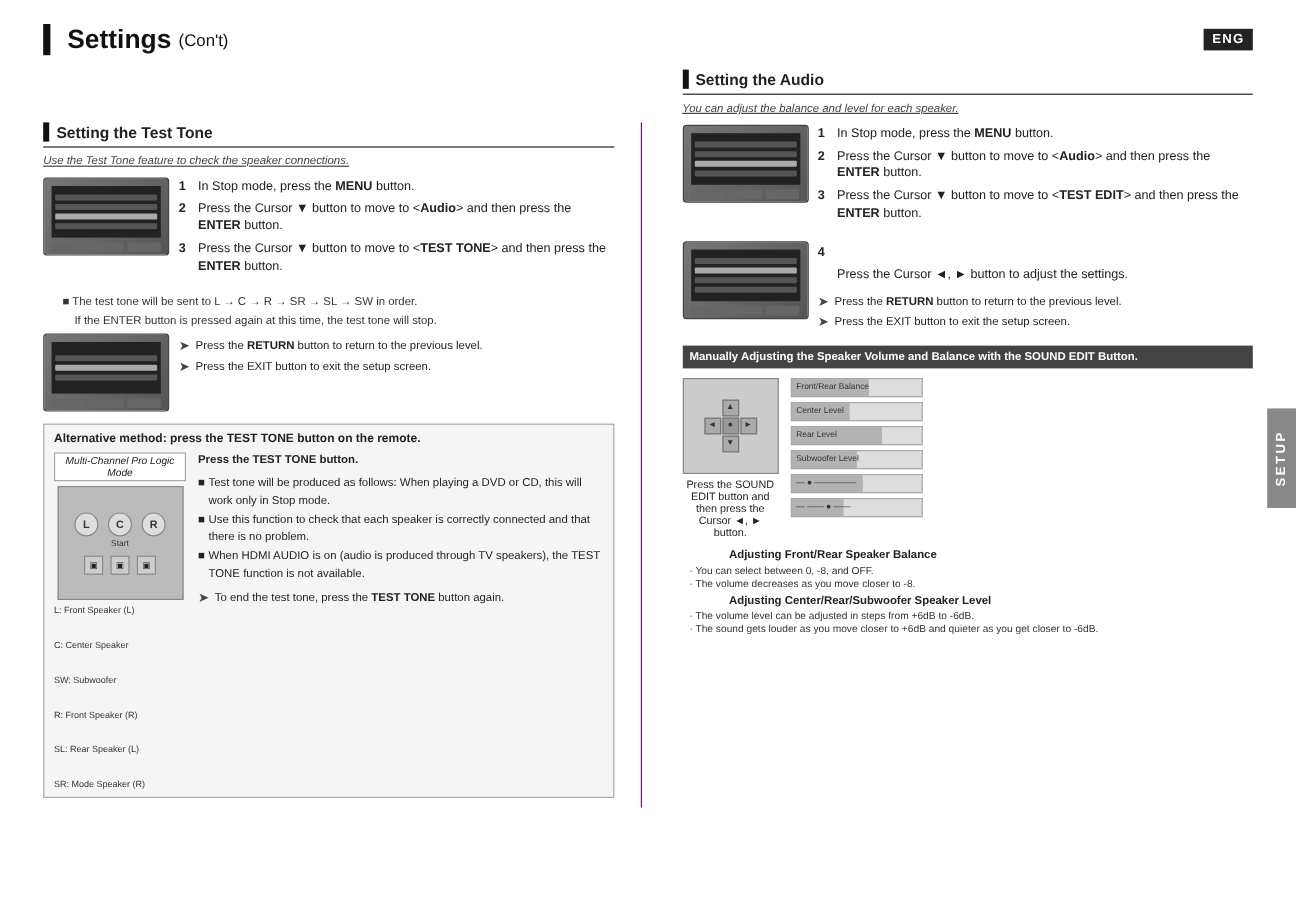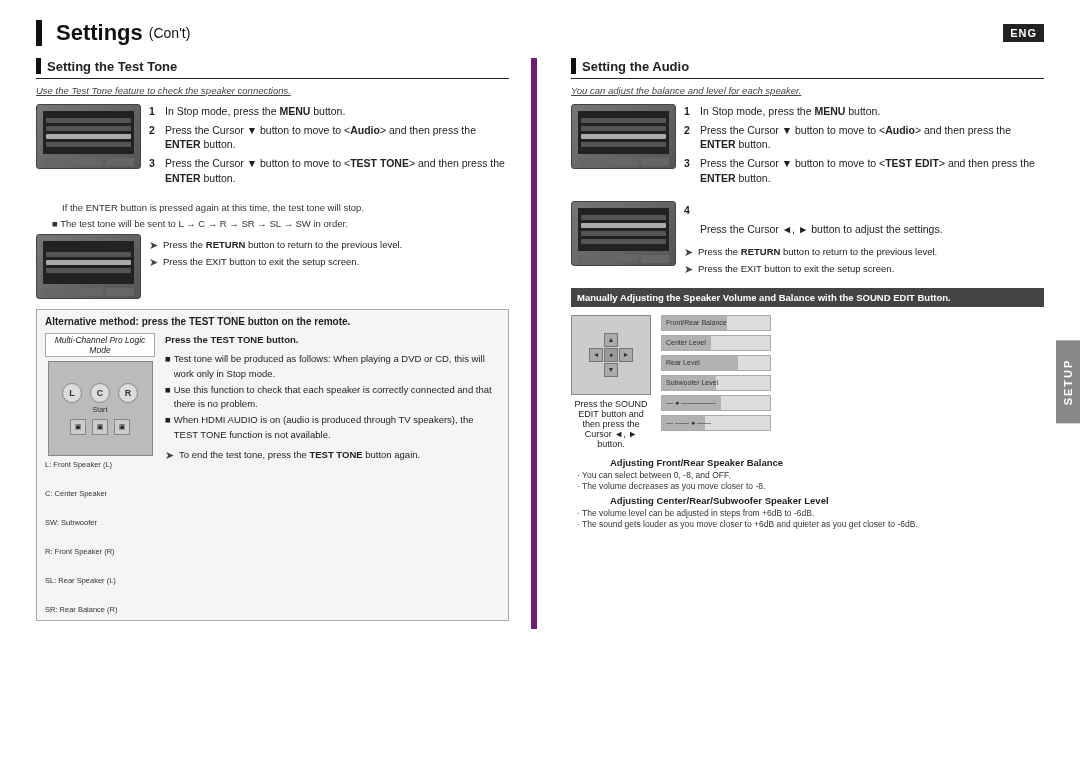--- a/index.html
+++ b/index.html
@@ -56,22 +56,23 @@
       letter-spacing: 1px;
     }
 
     
     .columns {
       display: flex;
       gap: 28px;
     }
     .col-left {
       flex: 1;
-      border-right: 6px solid #701a75;
+      border-right: 1px solid #701a75;
       padding-right: 22px;
+      margin-top: 44px;
     }
     .col-right {
       flex: 1;
       padding-left: 6px;
     }
 
     
     .section-title {
       font-size: 13px;
       font-weight: bold;
@@ -468,22 +469,22 @@
             </li>
             <li>
               <span class="step-num">3</span>
               <span>Press the Cursor ▼ button to move to &lt;<b>TEST TONE</b>&gt; and then press the <b>ENTER</b> button.</span>
             </li>
           </ul>
         </div>
       </div>
 
       <div class="note-block">
+        <p>■ <span>The test tone will be sent to L → C → R → SR → SL → SW in order.</span></p>
         <p style="padding-left:10px;"><span>If the ENTER button is pressed again at this time, the test tone will stop.</span></p>
-        <p>■ <span>The test tone will be sent to L → C → R → SR → SL → SW in order.</span></p>
       </div>
 
       <div class="device-row">
         <div class="inline-device">
           <div class="screen">
             <div class="screen-line"></div>
             <div class="screen-line highlight"></div>
             <div class="screen-line"></div>
           </div>
           <div class="buttons">
@@ -523,21 +524,21 @@
                   <div class="remote-sq">▣</div>
                 </div>
               </div>
             </div>
             <div class="speaker-labels">
               <span>L: Front Speaker (L)</span>
               <span>C: Center Speaker</span>
               <span>SW: Subwoofer</span>
               <span>R: Front Speaker (R)</span>
               <span>SL: Rear Speaker (L)</span>
-              <span>SR: Rear Balance (R)</span>
+              <span>SR: Mode Speaker (R)</span>
             </div>
           </div>
           <div class="remote-text-notes">
             <p style="margin-bottom:5px; font-weight:bold;">Press the <b>TEST TONE</b> button.</p>
             <div class="bullet">
               <span>■</span>
               <span>Test tone will be produced as follows: When playing a DVD or CD, this will work only in Stop mode.</span>
             </div>
             <div class="bullet">
               <span>■</span>

